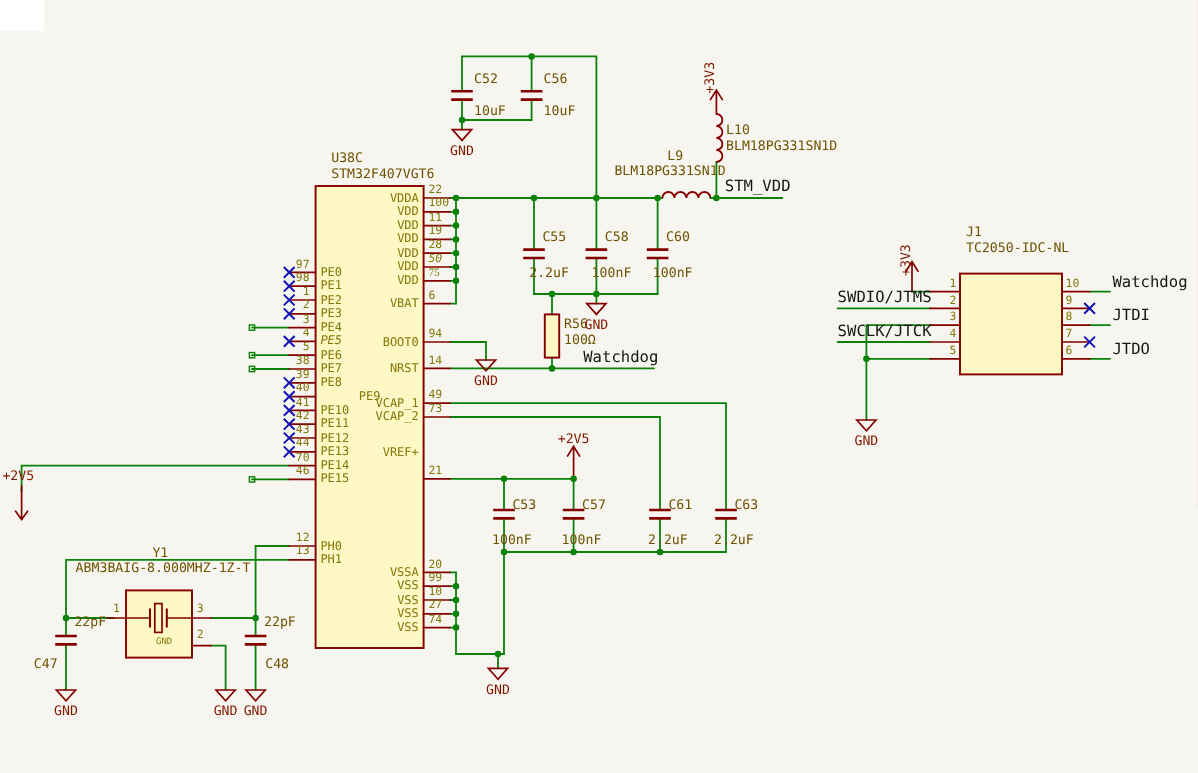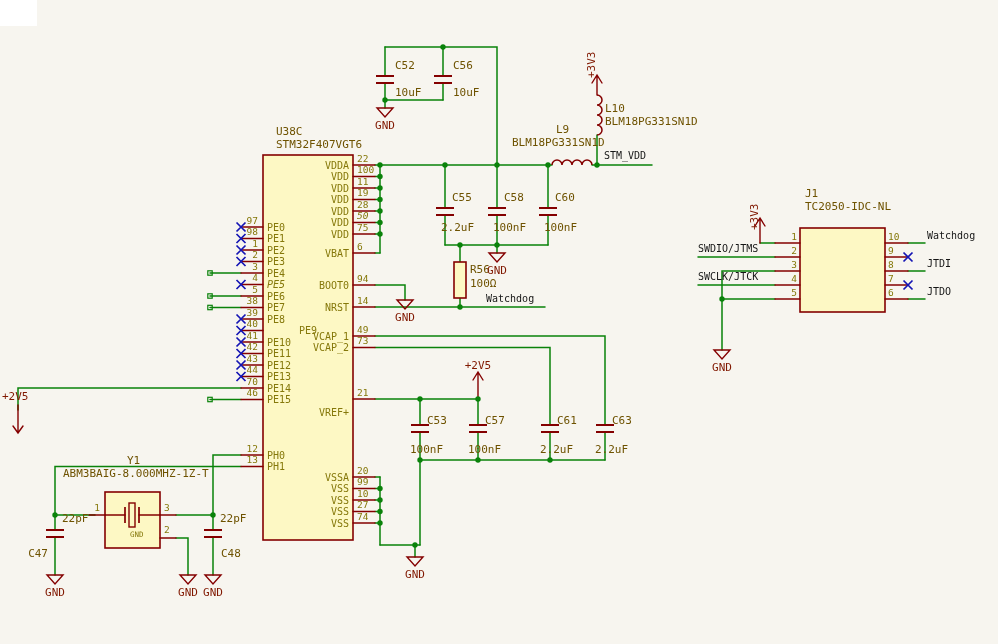--- a/index.html
+++ b/index.html
@@ -19,21 +19,21 @@
   .xtalg rect{stroke:var(--sym);stroke-width:1.4;fill:none;}
   .gndg polygon{stroke:var(--sym);stroke-width:1.4;fill:none;}
   .pwrg path{stroke:var(--sym);stroke-width:1.4;fill:none;stroke-linecap:round;}
   .dots circle{fill:var(--wire);}
   .ncg path{stroke:var(--nc);stroke-width:1.7;fill:none;}
   .sqg rect{stroke:var(--wire);stroke-width:1.2;fill:none;}
   .t{position:absolute;white-space:pre;}
   .pn{font-size:9.5px;line-height:10px;color:var(--pin);}
   .pm{font-size:10px;line-height:11px;color:var(--pin);}
   .fd{font-size:11px;line-height:12px;color:var(--field);}
-  .nt{font-size:10px;line-height:12px;color:var(--net);}
+  .nt{font-size:13px;line-height:12px;color:var(--net);}
   .pw{font-size:11px;line-height:12px;color:var(--pwr);}
   .ty{font-size:7.5px;line-height:8px;color:var(--pin);}
   .r{text-align:right;} .c{text-align:center;}
   .rot{transform:rotate(-90deg);transform-origin:left top;}
   .corner{position:absolute;left:0;top:0;width:37px;height:26px;background:#ffffff;}
 </style>
 </head>
 <body>
 
 <div class="canvas">
@@ -359,34 +359,34 @@
       <div class="t pn" style="left: 357px; top: 165px;">100</div>
       <div class="t pm r" style="left: 270px; top: 171px; width: 79px;">VDD</div>
       <div class="t pn" style="left: 357px; top: 176.5px;">11</div>
       <div class="t pm r" style="left: 270px; top: 182.5px; width: 79px;">VDD</div>
       <div class="t pn" style="left: 357px; top: 188px;">19</div>
       <div class="t pm r" style="left: 270px; top: 194px; width: 79px;">VDD</div>
       <div class="t pn" style="left: 357px; top: 199.5px;">28</div>
       <div class="t pm r" style="left: 270px; top: 205.5px; width: 79px;">VDD</div>
       <div class="t pn" style="left: 357px; top: 211px; font-style: italic;">50</div>
       <div class="t pm r" style="left: 270px; top: 217px; width: 79px;">VDD</div>
-      <div class="t pn" style="left: 357px; top: 222.5px;">75</div>
+      <div class="t pn" style="left: 357px; top: 222.5px; font-family: Liberation Serif, serif;">75</div>
       <div class="t pm r" style="left: 270px; top: 228.5px; width: 79px;">VDD</div>
       <div class="t pn" style="left: 357px; top: 241.5px;">6</div>
       <div class="t pm r" style="left: 270px; top: 247.5px; width: 79px;">VBAT</div>
       <div class="t pn" style="left: 357px; top: 273.5px;">94</div>
       <div class="t pm r" style="left: 270px; top: 279.5px; width: 79px;">BOOT0</div>
       <div class="t pn" style="left: 357px; top: 295.5px;">14</div>
       <div class="t pm r" style="left: 270px; top: 301.5px; width: 79px;">NRST</div>
       <div class="t pn" style="left: 357px; top: 324.5px;">49</div>
       <div class="t pm r" style="left: 270px; top: 330.5px; width: 79px;">VCAP_1</div>
       <div class="t pn" style="left: 357px; top: 336px;">73</div>
       <div class="t pm r" style="left: 270px; top: 342px; width: 79px;">VCAP_2</div>
       <div class="t pn" style="left: 357px; top: 387.5px;">21</div>
-      <div class="t pm r" style="left: 270px; top: 407px; width: 79px;">VREF+</div>
+      <div class="t pm r" style="left: 270px; top: 372px; width: 79px;">VREF+</div>
       <div class="t pn" style="left: 357px; top: 465.5px;">20</div>
       <div class="t pm r" style="left: 270px; top: 471.5px; width: 79px;">VSSA</div>
       <div class="t pn" style="left: 357px; top: 477px;">99</div>
       <div class="t pm r" style="left: 270px; top: 483px; width: 79px;">VSS</div>
       <div class="t pn" style="left: 357px; top: 488.5px;">10</div>
       <div class="t pm r" style="left: 270px; top: 494.5px; width: 79px;">VSS</div>
       <div class="t pn" style="left: 357px; top: 500px;">27</div>
       <div class="t pm r" style="left: 270px; top: 506px; width: 79px;">VSS</div>
       <div class="t pn" style="left: 357px; top: 511.5px;">74</div>
       <div class="t pm r" style="left: 270px; top: 517.5px; width: 79px;">VSS</div>

